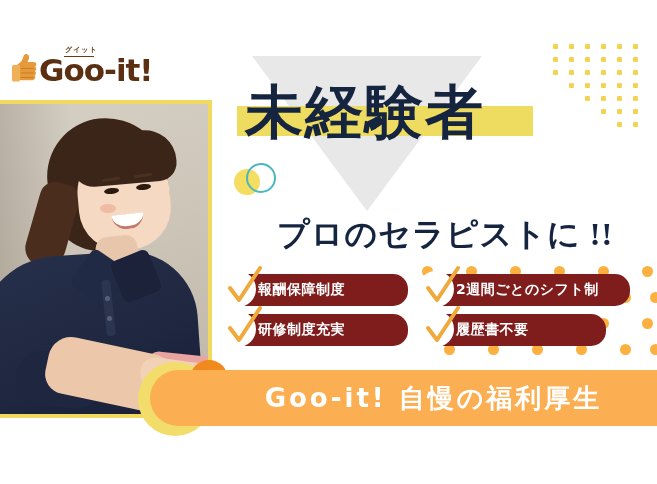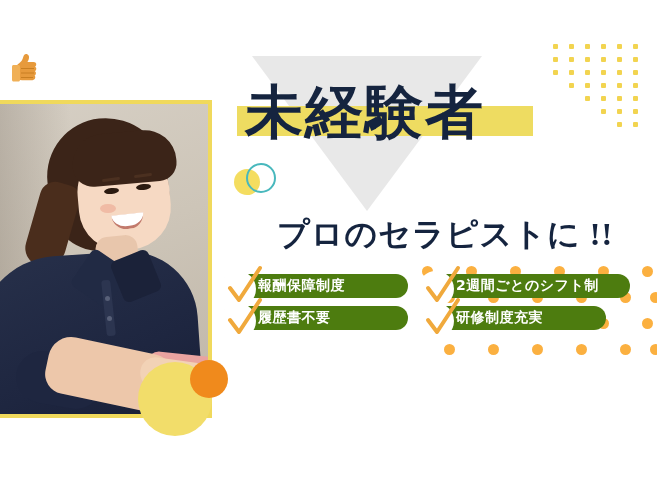--- a/index.html
+++ b/index.html
@@ -245,22 +245,22 @@
   }
 
   
   .badges {
     position:absolute; left:222px; top:274px;
     width:424px; z-index:8;
     display:flex; flex-wrap:wrap; gap:8px 12px;
   }
   .badge {
     position:relative;
-    height:24px;
-    background:#4d7c0f;
+    height:32px;
+    background:#7f1d1d;
     border-radius:15px;
     display:flex; align-items:center;
     padding-left:36px; padding-right:14px;
     min-width:186px;
   }
   .badge-wide { min-width:210px;text-align:right; }
   .badge-label {
     color:#ffffff;
     font-size:14px;
     font-weight:bold;
@@ -453,35 +453,42 @@
         <svg class="check-mark" viewBox="0 0 40 42">
           <path d="M6 22 L15 34 L36 2" stroke="#f0a93c" stroke-width="4" fill="none" stroke-linecap="round" stroke-linejoin="round"></path>
         </svg>
         <span class="badge-label">2週間ごとのシフト制</span>
       </div>
       <div class="badge">
         <div class="check-circle"></div>
         <svg class="check-mark" viewBox="0 0 40 42">
           <path d="M6 22 L15 34 L36 2" stroke="#f0a93c" stroke-width="4" fill="none" stroke-linecap="round" stroke-linejoin="round"></path>
         </svg>
-        <span class="badge-label">履歴書不要</span>
+        <span class="badge-label">研修制度充実</span>
       </div>
       <div class="badge">
         <div class="check-circle"></div>
         <svg class="check-mark" viewBox="0 0 40 42">
           <path d="M6 22 L15 34 L36 2" stroke="#f0a93c" stroke-width="4" fill="none" stroke-linecap="round" stroke-linejoin="round"></path>
         </svg>
-        <span class="badge-label">研修制度充実</span>
+        <span class="badge-label">履歴書不要</span>
       </div>
     </div>
 
+  <div class="banner">
+    <span class="banner-text">Goo-it! 自慢の福利厚生</span>
+  </div>
 
   <div class="logo">
     <svg class="logo-thumb" viewBox="0 0 26 34">
       <path d="M14 2 C16.5 2 17.6 4.4 16.8 7 C16.3 8.7 15.4 10 15.4 10 L21.5 10 C23.4 10 24.6 11.3 24.2 12.9 C23.9 14.1 22.9 14.8 22.9 14.8 C24.1 15.2 24.6 16.3 24.2 17.6 C23.9 18.7 22.9 19.3 22.9 19.3 C23.9 19.8 24.2 20.9 23.8 22.1 C23.5 23.1 22.6 23.7 22.6 23.7 C23.4 24.3 23.5 25.4 23 26.4 C22.4 27.6 21.1 28.2 19.3 28.2 L10 28.2 C7 28.2 5 26.6 5 24 L5 14 C5 12 7.5 11.5 9.5 9 C11.4 6.6 11.2 2 14 2 Z" fill="#e79a3c"></path>
       <path d="M1.5 13 L6.5 13 C7.3 13 8 13.7 8 14.5 L8 28 C8 28.8 7.3 29.5 6.5 29.5 L1.5 29.5 C0.7 29.5 0 28.8 0 28 L0 14.5 C0 13.7 0.7 13 1.5 13 Z" fill="#f0b057"></path>
       <path d="M9 16.5 L22 16.5" stroke="#c97f22" stroke-width="1" fill="none"></path>
       <path d="M9 21 L22 21" stroke="#c97f22" stroke-width="1" fill="none"></path>
       <path d="M9 25.5 L21 25.5" stroke="#c97f22" stroke-width="1" fill="none"></path>
     </svg>
+    <div class="logo-wrap">
+      <span class="logo-kana">グイット</span>
+      <div class="logo-text">Goo-it!</div>
+    </div>
   </div>
 
 </div>
 
 </body></html>

